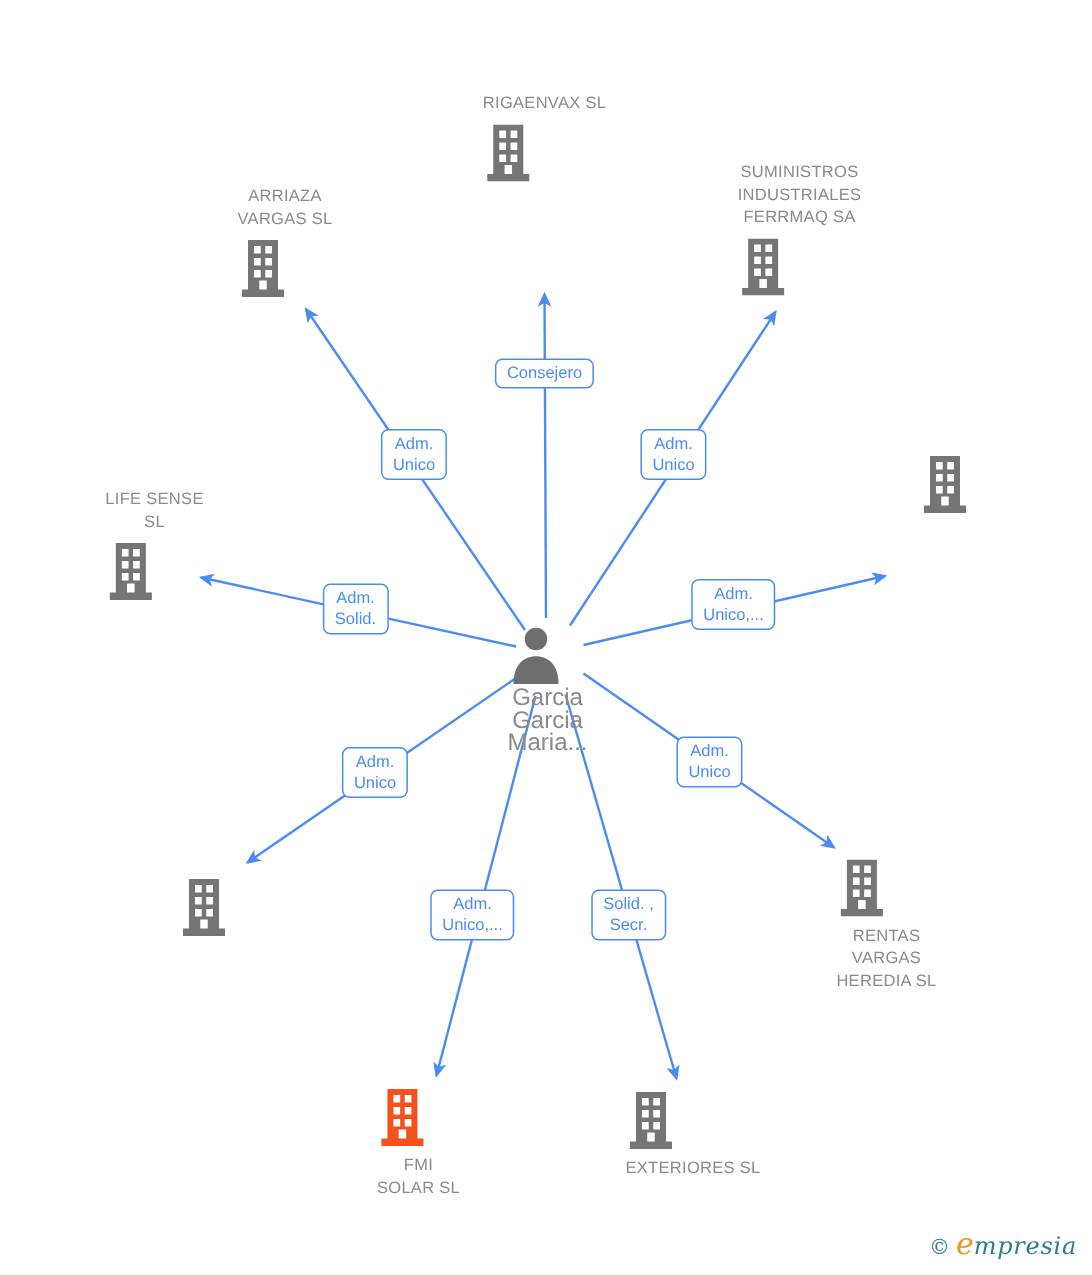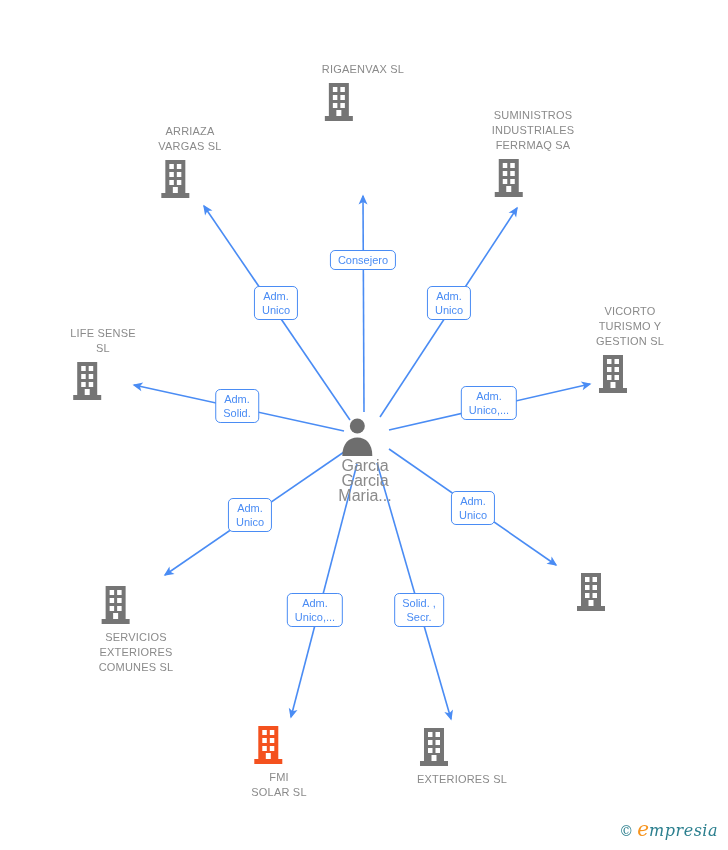--- a/index.html
+++ b/index.html
@@ -128,23 +128,20 @@
         <rect x="11" y="12" width="4.5" height="5" fill="#fff"></rect>
         <rect x="18.5" y="12" width="4.5" height="5" fill="#fff"></rect>
         <rect x="11" y="20" width="4.5" height="5" fill="#fff"></rect>
         <rect x="18.5" y="20" width="4.5" height="5" fill="#fff"></rect>
         <rect x="14.5" y="27" width="5" height="6" fill="#fff"></rect>
       </svg>
   </span>
 </div>
 
 <div class="node" style="left:630px;top:304px">
-  <div class="company-label">VICORTO
-TURISMO Y
-GESTION SL</div>
   <span class="icon building">
     <svg width="34" height="38" viewBox="0 0 34 38">
         <rect x="7" y="0" width="20" height="34" fill="currentColor"></rect>
         <rect x="3" y="33" width="28" height="5" fill="currentColor"></rect>
         <rect x="11" y="4" width="4.5" height="5" fill="#fff"></rect>
         <rect x="18.5" y="4" width="4.5" height="5" fill="#fff"></rect>
         <rect x="11" y="12" width="4.5" height="5" fill="#fff"></rect>
         <rect x="18.5" y="12" width="4.5" height="5" fill="#fff"></rect>
         <rect x="11" y="20" width="4.5" height="5" fill="#fff"></rect>
         <rect x="18.5" y="20" width="4.5" height="5" fill="#fff"></rect>
@@ -160,39 +157,39 @@
         <rect x="3" y="33" width="28" height="5" fill="currentColor"></rect>
         <rect x="11" y="4" width="4.5" height="5" fill="#fff"></rect>
         <rect x="18.5" y="4" width="4.5" height="5" fill="#fff"></rect>
         <rect x="11" y="12" width="4.5" height="5" fill="#fff"></rect>
         <rect x="18.5" y="12" width="4.5" height="5" fill="#fff"></rect>
         <rect x="11" y="20" width="4.5" height="5" fill="#fff"></rect>
         <rect x="18.5" y="20" width="4.5" height="5" fill="#fff"></rect>
         <rect x="14.5" y="27" width="5" height="6" fill="#fff"></rect>
       </svg>
   </span>
-  <div class="company-label">SERVICIOS
-EXTERIORES
-COMUNES SL</div>
 </div>
 
 <div class="node" style="left:591px;top:573px">
   <span class="icon building">
     <svg width="34" height="38" viewBox="0 0 34 38">
         <rect x="7" y="0" width="20" height="34" fill="currentColor"></rect>
         <rect x="3" y="33" width="28" height="5" fill="currentColor"></rect>
         <rect x="11" y="4" width="4.5" height="5" fill="#fff"></rect>
         <rect x="18.5" y="4" width="4.5" height="5" fill="#fff"></rect>
         <rect x="11" y="12" width="4.5" height="5" fill="#fff"></rect>
         <rect x="18.5" y="12" width="4.5" height="5" fill="#fff"></rect>
         <rect x="11" y="20" width="4.5" height="5" fill="#fff"></rect>
         <rect x="18.5" y="20" width="4.5" height="5" fill="#fff"></rect>
         <rect x="14.5" y="27" width="5" height="6" fill="#fff"></rect>
       </svg>
   </span>
+  <div class="company-label">RENTAS
+VARGAS
+HEREDIA SL</div>
 </div>
 
 <div class="node highlight" style="left:279px;top:726px">
   <span class="icon building">
     <svg width="34" height="38" viewBox="0 0 34 38">
         <rect x="7" y="0" width="20" height="34" fill="currentColor"></rect>
         <rect x="3" y="33" width="28" height="5" fill="currentColor"></rect>
         <rect x="11" y="4" width="4.5" height="5" fill="#fff"></rect>
         <rect x="18.5" y="4" width="4.5" height="5" fill="#fff"></rect>
         <rect x="11" y="12" width="4.5" height="5" fill="#fff"></rect>
@@ -228,21 +225,21 @@
     <svg width="38" height="40" viewBox="0 0 38 40">
         <circle cx="19" cy="10" r="7.5" fill="currentColor"></circle>
         <path d="M4,40 C4,27.5 10.5,21.5 19,21.5 C27.5,21.5 34,27.5 34,40 Z" fill="currentColor"></path>
       </svg>
   </span>
   <div class="person-name">Garcia
 Garcia
 Maria...</div>
 </div>
 
-<div class="edge-label" style="left:363px;top:260px">Consejero</div>
+<div class="edge-label" style="left:363px;top:249px">Consejero</div>
 <div class="edge-label" style="left:276px;top:303px">Adm.
 Unico</div>
 <div class="edge-label" style="left:449px;top:303px">Adm.
 Unico</div>
 <div class="edge-label" style="left:237px;top:406px">Adm.
 Solid.</div>
 <div class="edge-label" style="left:489px;top:403px">Adm.
 Unico,...</div>
 <div class="edge-label" style="left:250px;top:515px">Adm.
 Unico</div>

